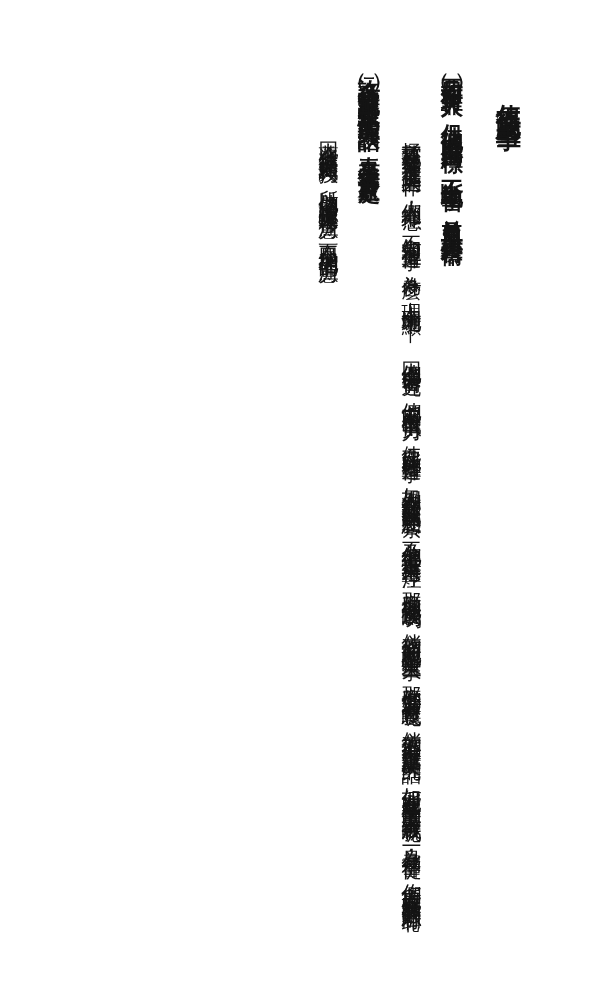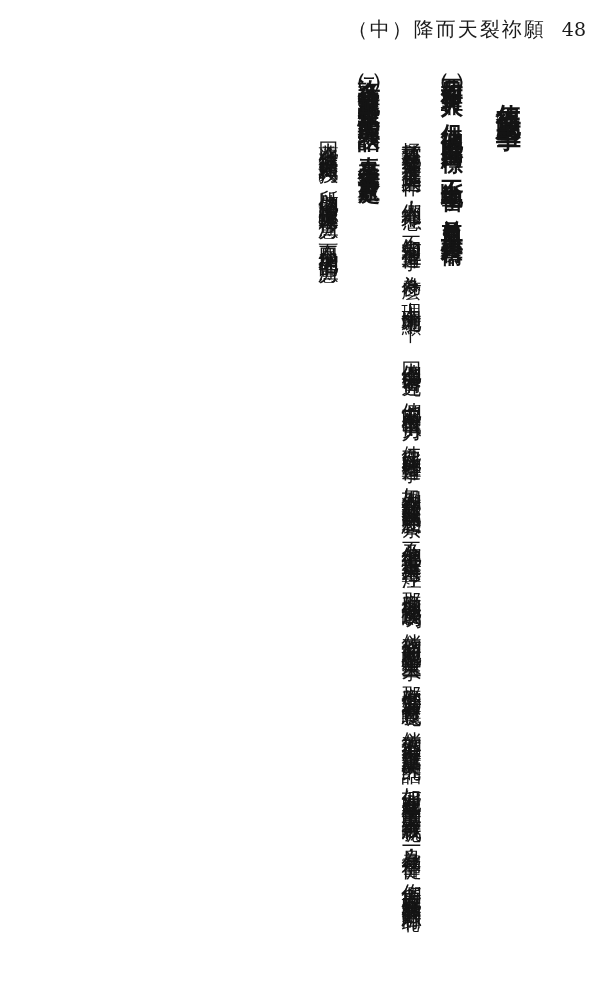--- a/index.html
+++ b/index.html
@@ -71,24 +71,20 @@
     letter-spacing: 2px;
     padding-top: 15px;
     text-indent: 42px;
   }
 </style>
 </head>
 <body>
 
 <div class="page">
 
-  <div class="running-head">
-    <span>（中）降而天裂祢願</span>
-    <span class="page-num">48</span>
-  </div>
 
   <div class="text-block">
     <p class="doc-title">值得注意的一些事：</p>
 
     <p class="item">㈠要如何對付罪人，促使他們以歸信為目標，不斷地學習，並且日日思考與祈禱。</p>
 
     <p class="body-para">拯救靈魂是每一個基督徒在世上偉大的工作，人們經常埋怨，不知如何掌握這件事，為什麼？理由十分地明顯——因他們從未曾研究過，他們向來不曾出代價努力！使自己能夠勝任這件事，如果人們對於拯救靈魂的專注和思索，不及他們經營世上事業來得專注，那麼你想他們會成功嗎？倘若你們如此地忽略這件人生大事，那麼你們活著又有何意義呢？倘若你們不為這件事下點工夫研究的話，如何能在建立基督國度的事工上大有成就呢？身為一個基督徒，你們所表現的竟是極其的可惡和可恥。</p>
 
     <p class="item">㈡許多信徒嘗試對那些執迷不悟的罪人談話，泰半是傷害多於益處。</p>
 

